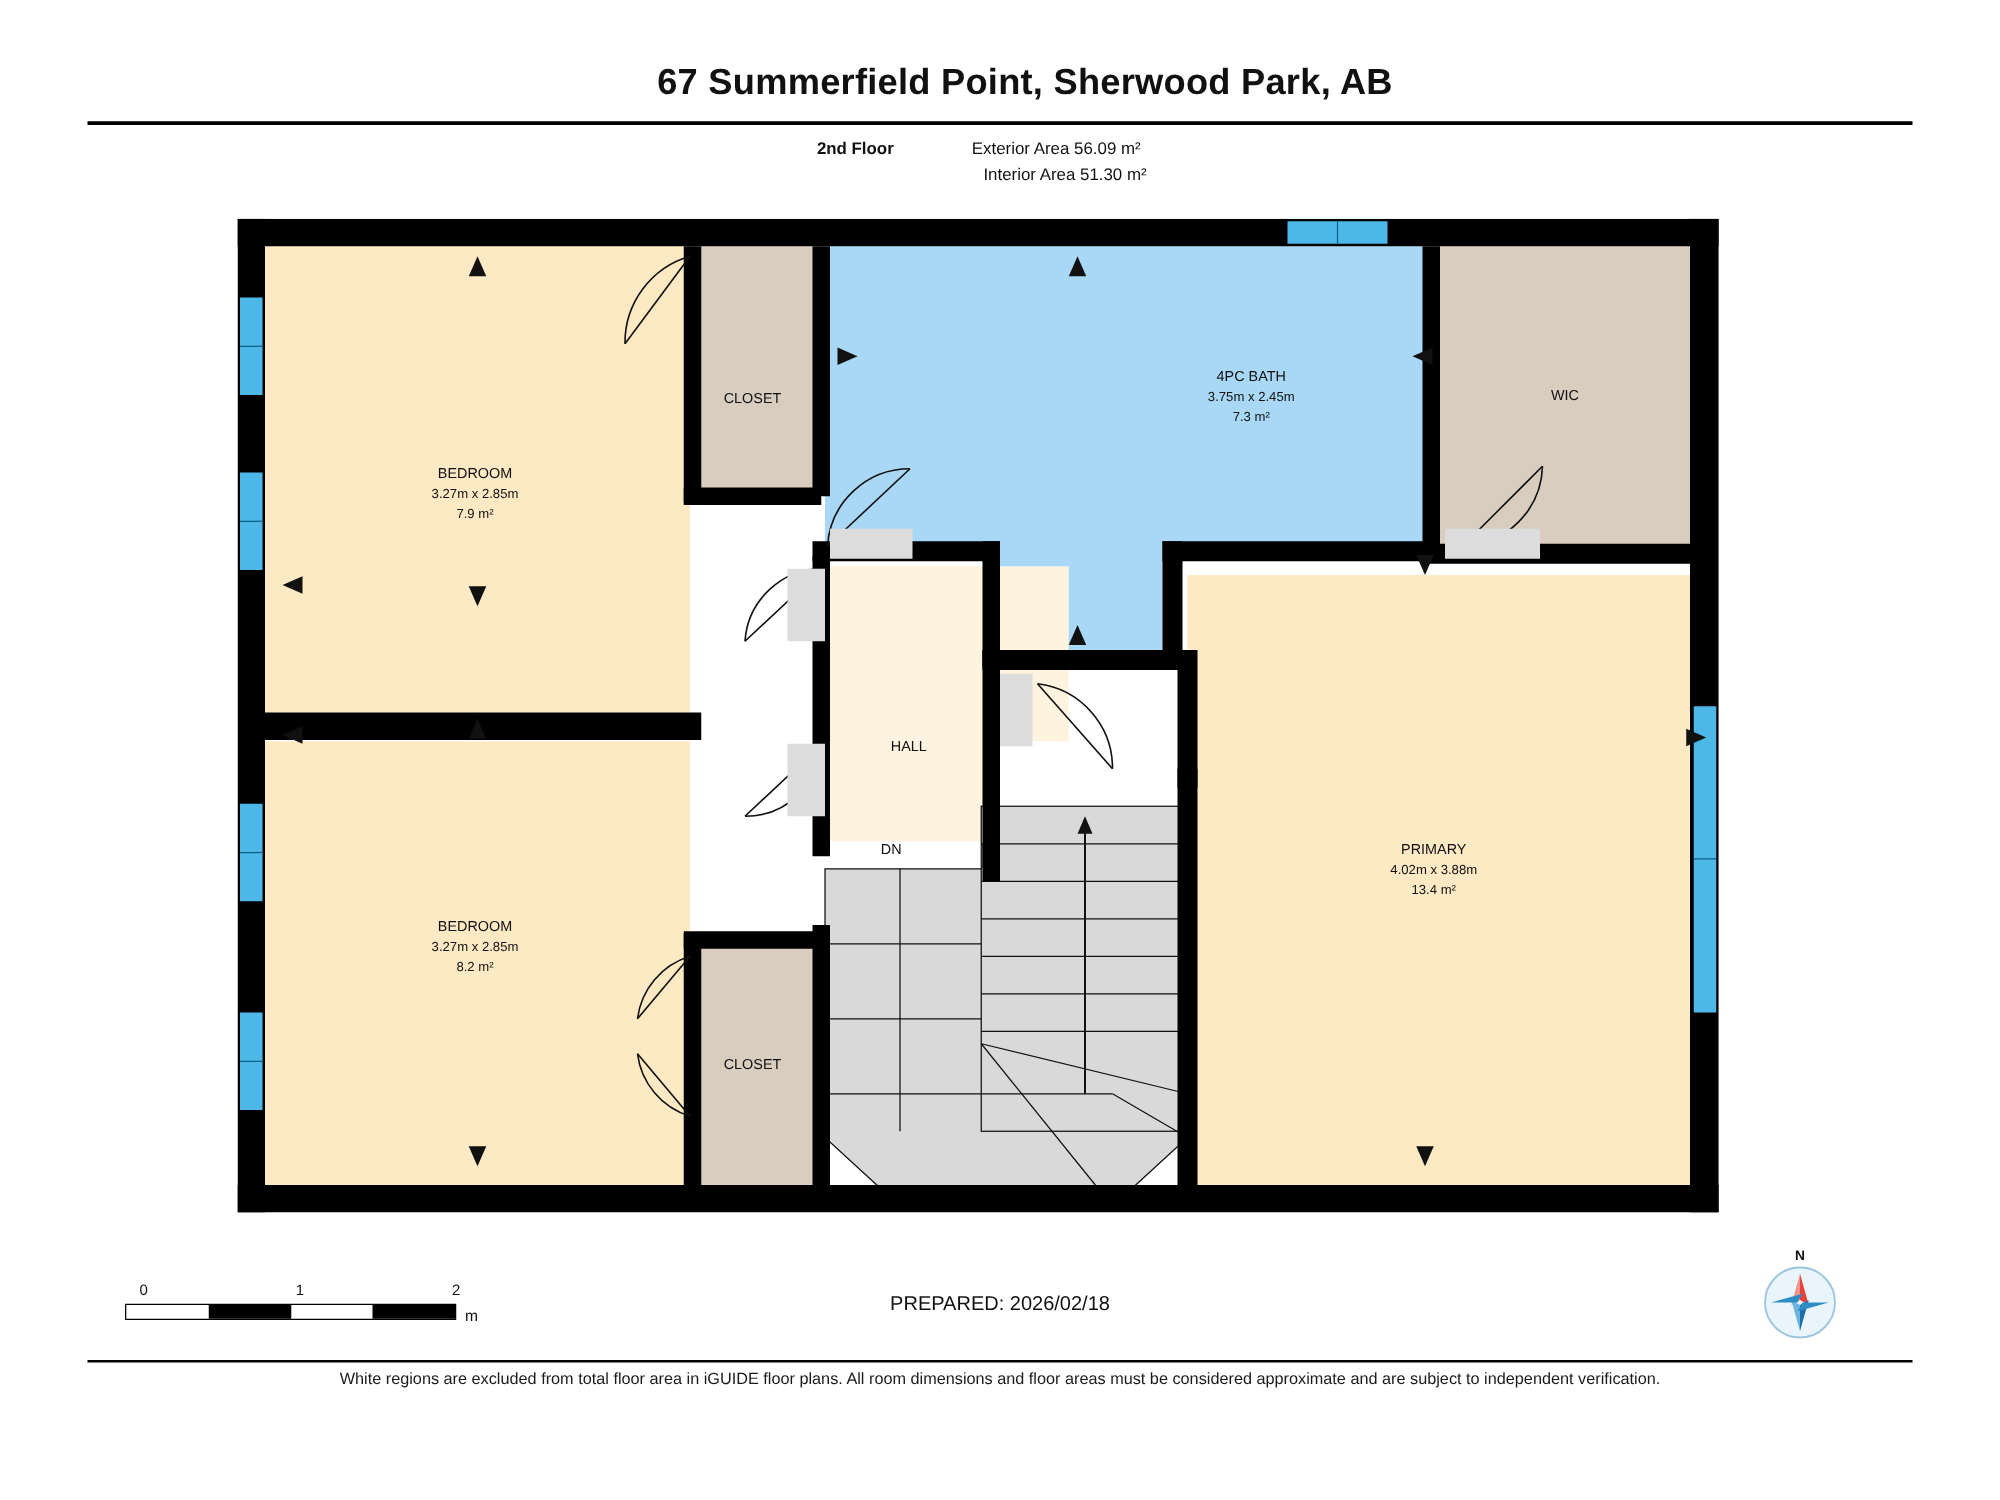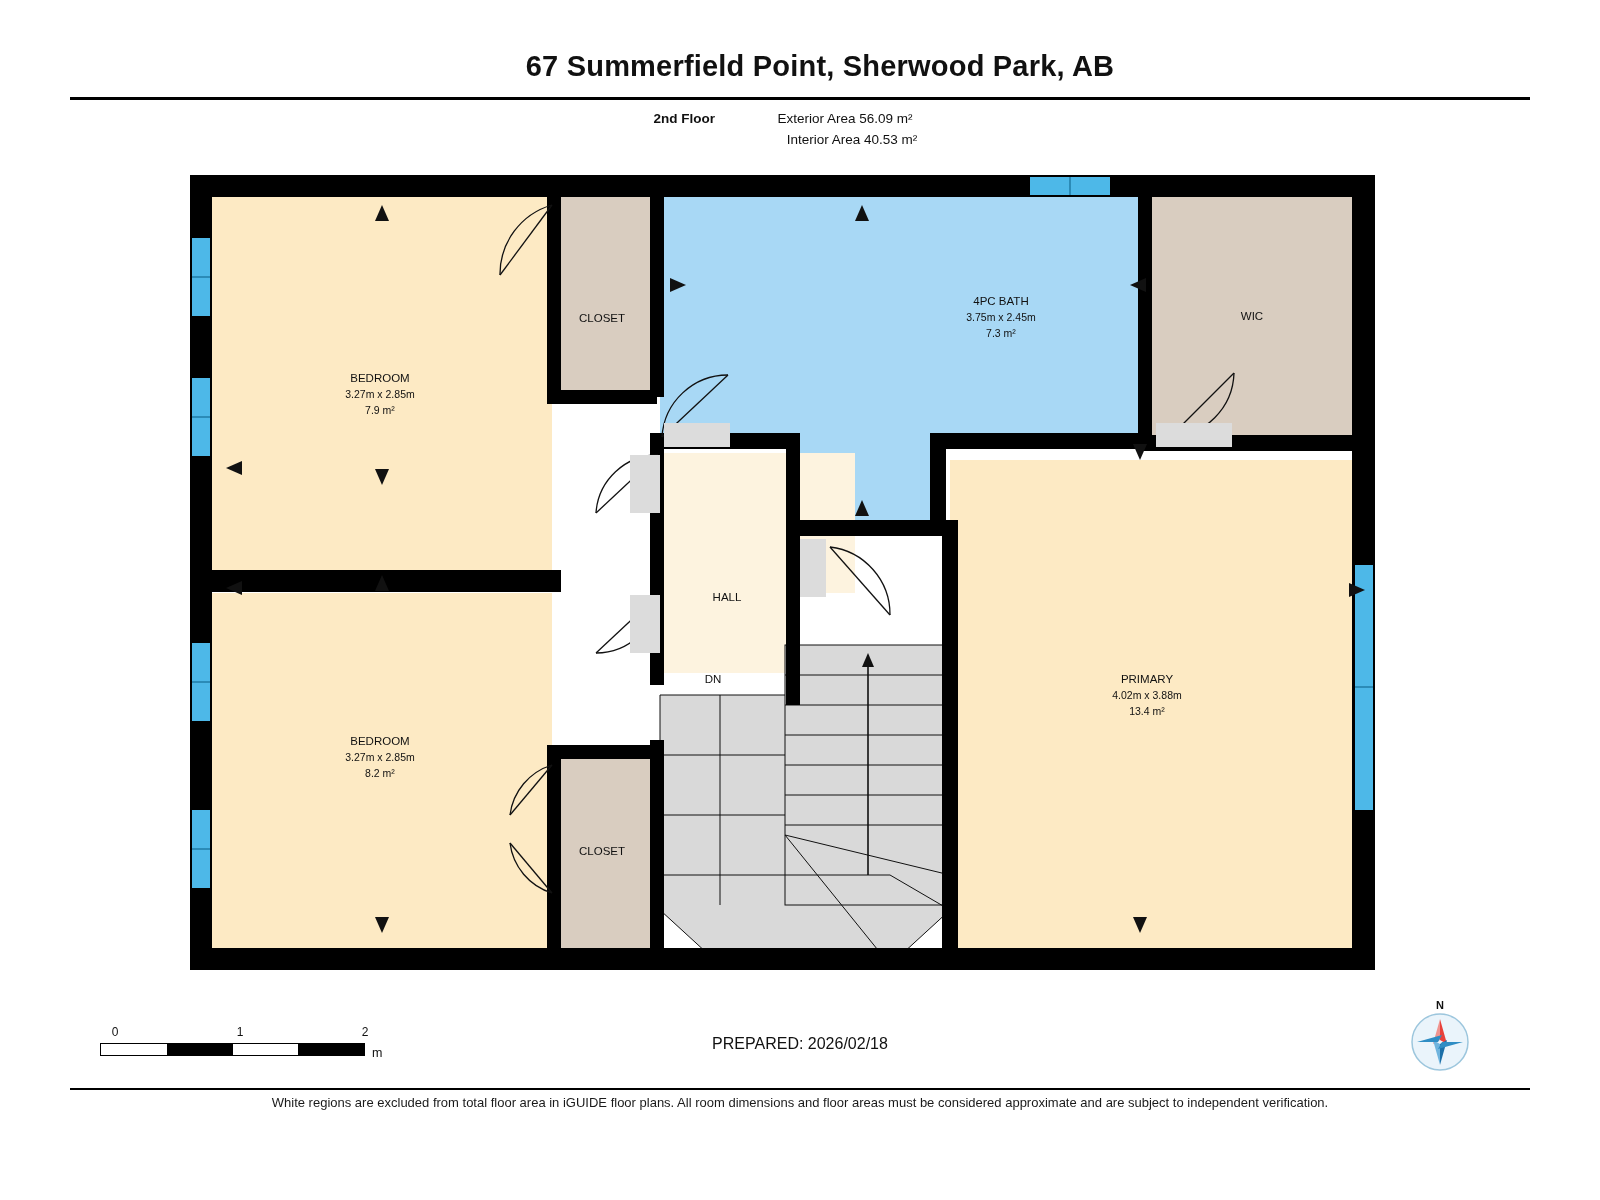--- a/index.html
+++ b/index.html
@@ -163,21 +163,21 @@
 <div id="page-title">67 Summerfield Point, Sherwood Park, AB</div>
 <div id="title-rule"></div>
 
 <div id="floor-meta">
   <div class="row">
     <div class="lbl">2nd Floor</div>
     <div class="val">Exterior Area 56.09 m²</div>
   </div>
   <div class="row">
     <div class="spacer"></div>
-    <div class="val">Interior Area 40.53 m²</div>
+    <div class="val">Interior Area 51.30 m²</div>
   </div>
 </div>
 
 <div id="plan">
 <svg width="1185" height="795" viewBox="0 0 1185 795" xmlns="http://www.w3.org/2000/svg">
 
   <rect x="22" y="22" width="340" height="375" fill="#fdeac4"></rect>
 
   <rect x="22" y="418" width="340" height="355" fill="#fdeac4"></rect>
 

